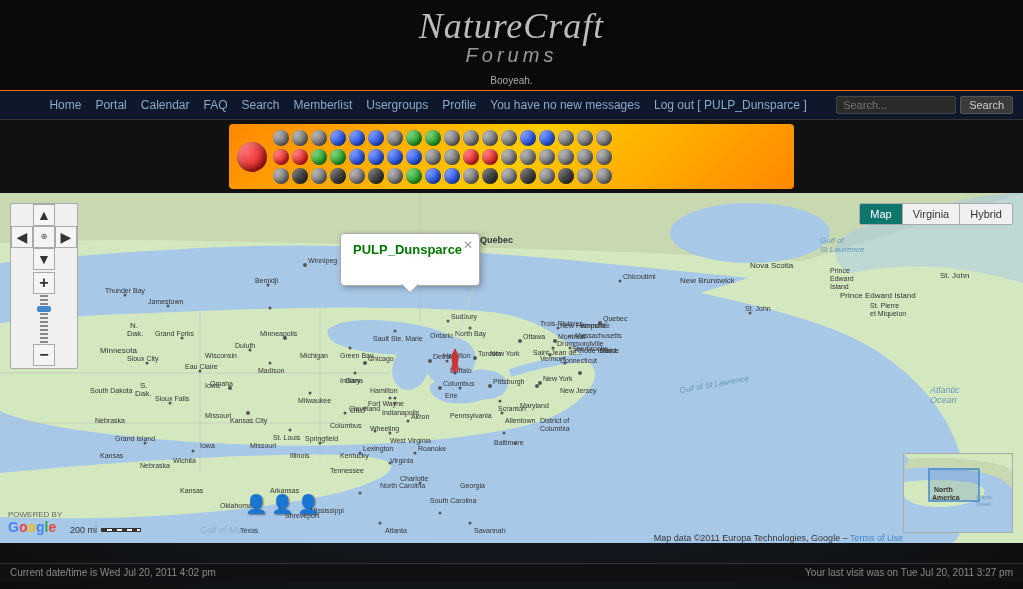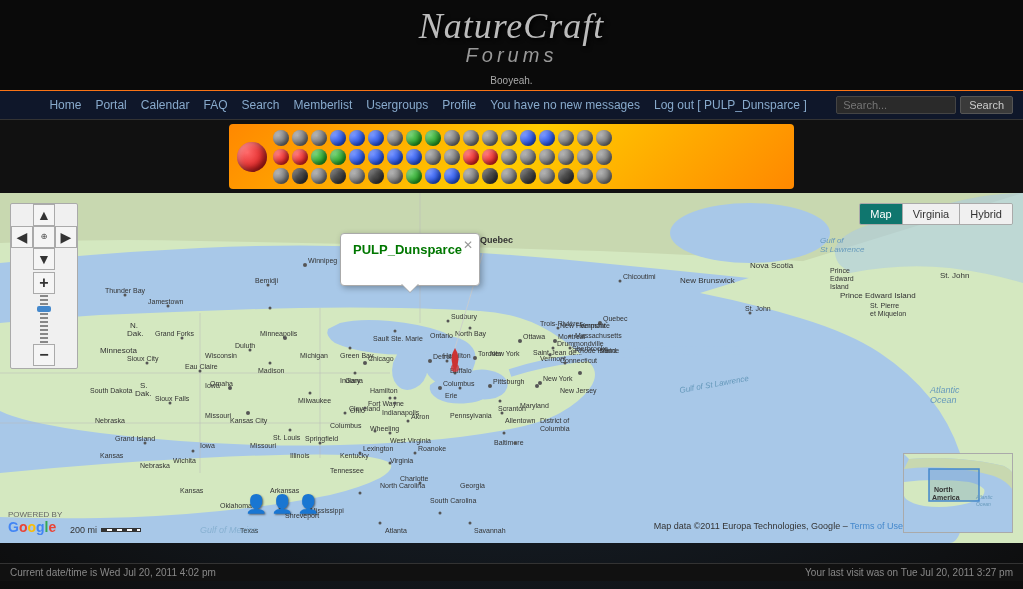--- a/index.html
+++ b/index.html
@@ -304,21 +304,21 @@
       width: 110px;
       height: 80px;
       background: #c8d8e8;
       border: 1px solid #aaa;
       overflow: hidden;
     }
 
     
     #map-credit {
       position: absolute;
-      bottom: 12px;
+      bottom: 0;
       right: 120px;
       font-size: 9px;
       color: #333;
     }
 
     
     #footer {
       width: 100%;
       background: #111;
       border-top: 1px solid #333;

